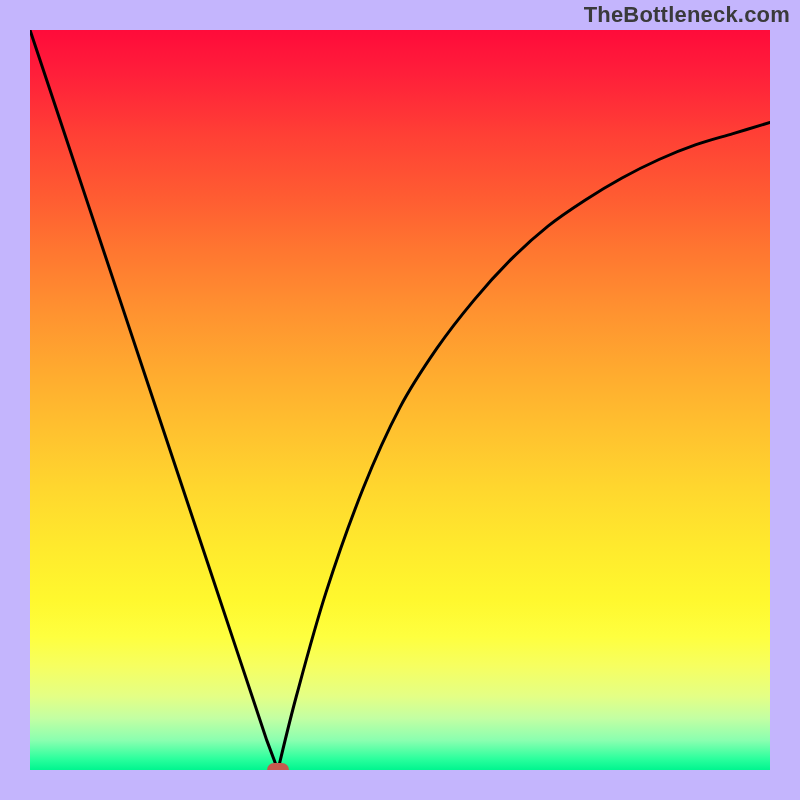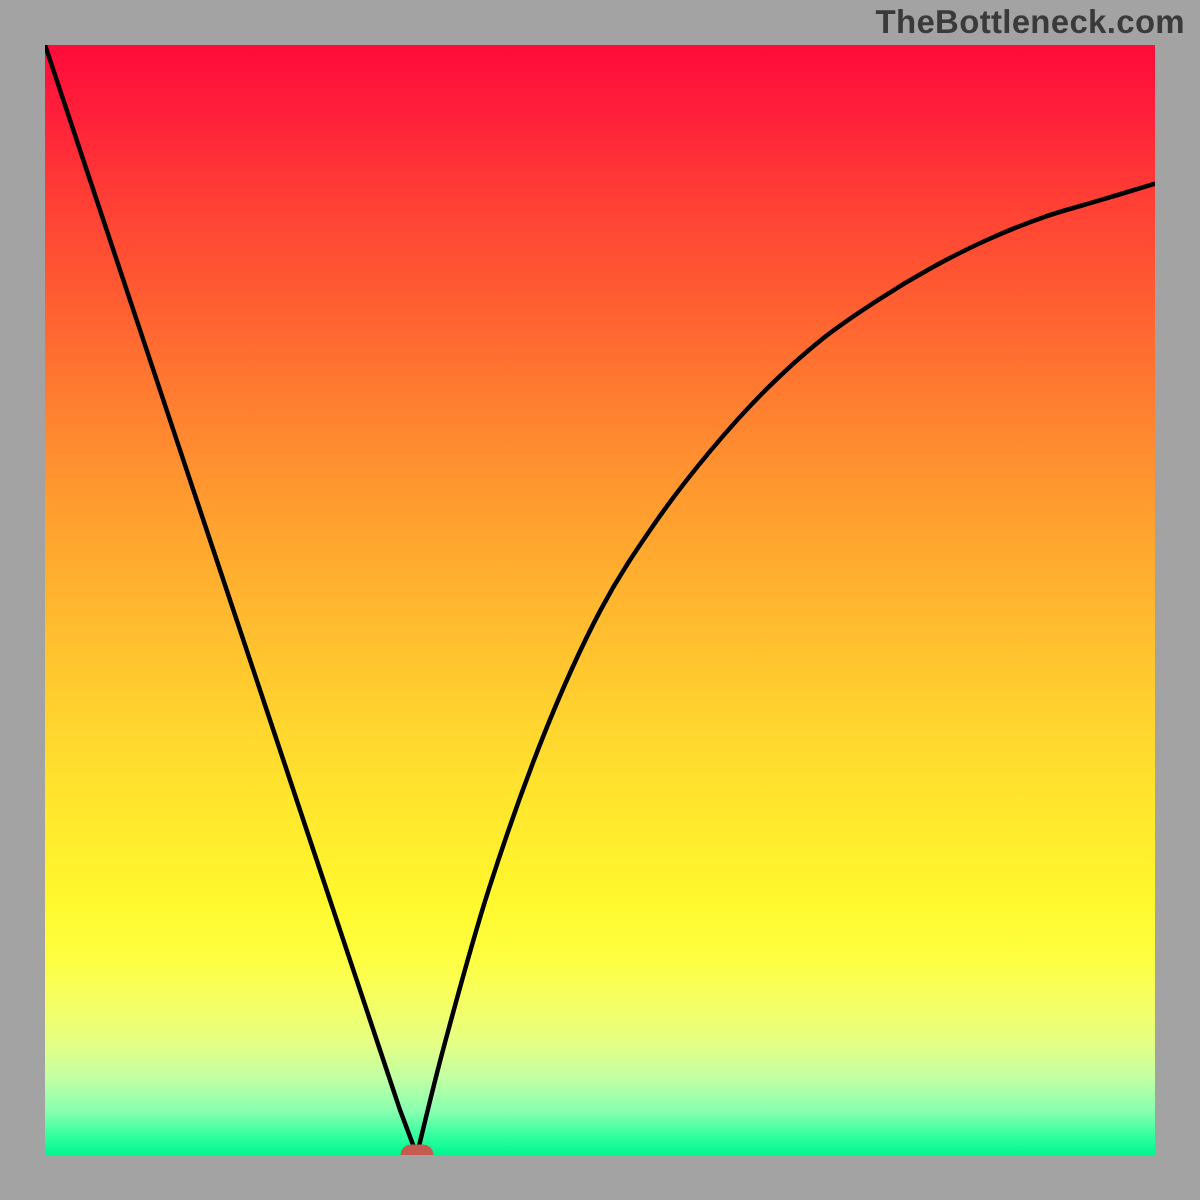--- a/index.html
+++ b/index.html
@@ -8,21 +8,21 @@
     width: 800px;
     height: 800px;
     overflow: hidden;
     background: #000;
     font-family: Arial, Helvetica, sans-serif;
   }
   .frame {
     position: relative;
     width: 800px;
     height: 800px;
-    background: #a3a3a3;
+    background: #c4b5fd;
   }
   .watermark {
     position: absolute;
     top: 2px;
     right: 10px;
     color: #3a3a3a;
     font-size: 22px;
     font-weight: bold;
     letter-spacing: 0.2px;
     z-index: 5;

